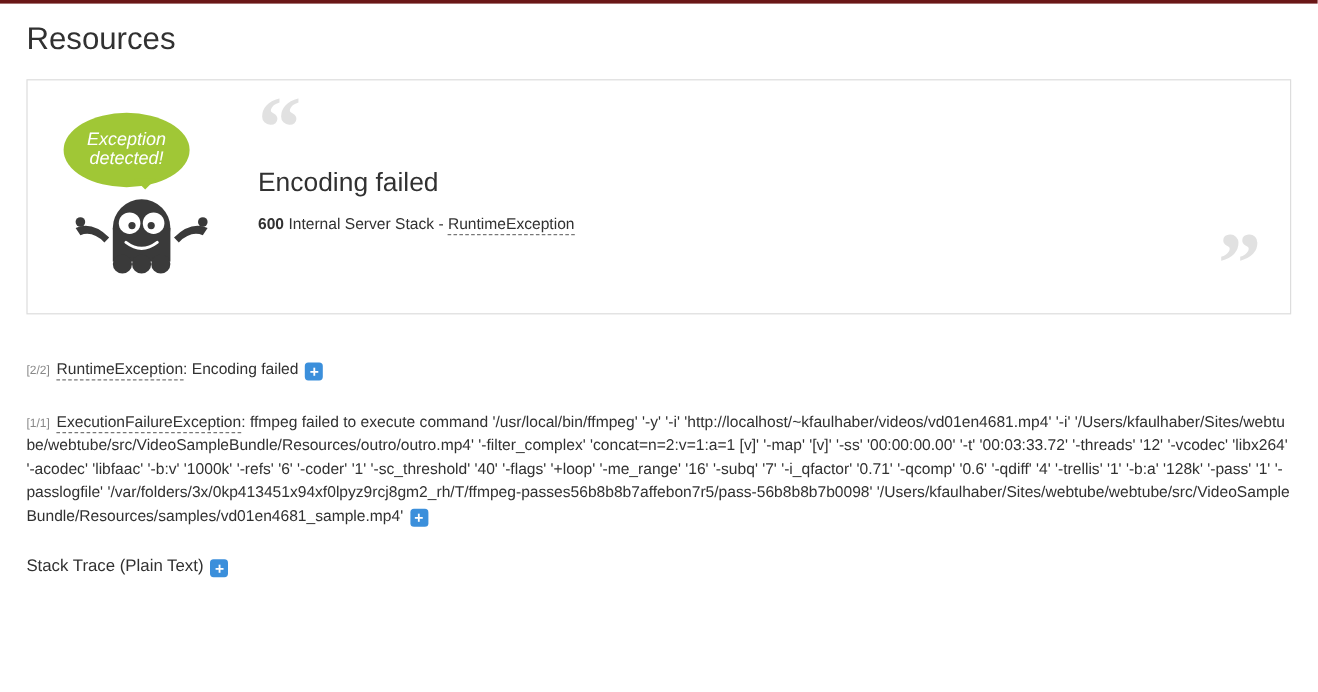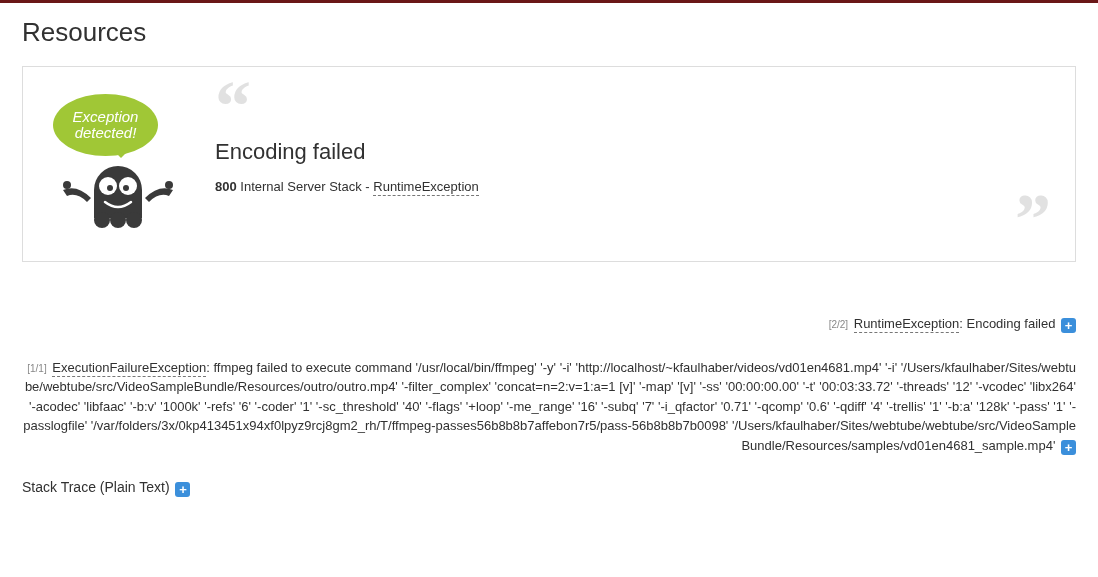--- a/index.html
+++ b/index.html
@@ -17,21 +17,21 @@
       font-size: 26px;
       font-weight: 400;
       color: #313131;
       margin: 4px 0 18px 0;
     }
     .exception-box {
       border: 1px solid #ddd;
       background: #fff;
       padding: 25px 30px 22px 30px;
       position: relative;
-      margin-bottom: 52px;
+      margin-bottom: 36px;
     }
     .exception-inner {
       display: flex;
       align-items: flex-start;
     }
     .illustration-col {
       width: 140px;
       flex: 0 0 140px;
       padding-top: 2px;
     }
@@ -83,21 +83,20 @@
       font-size: 10px;
       margin-right: 10px;
       vertical-align: 1px;
     }
     .chevron { color: #888; margin-left: 2px; }
     .trace-block {
       font-size: 13px;
       line-height: 1.5;
       margin-bottom: 24px;
       word-break: break-all;
-      text-align: right;
     }
     .counter {
       color: #888;
       font-size: 10px;
       margin-right: 2px;
     }
     .plus-btn {
       display: inline-block;
       width: 15px;
       height: 15px;
@@ -177,21 +176,21 @@
           <path d="M52 46 q13 10 26 0" stroke="#fff" stroke-width="2.5" fill="none" stroke-linecap="round"></path>
         </svg>
       </div>
 
       <div class="text-col">
         <div class="quotes-open">“</div>
 
         <h2 class="exc-headline">Encoding failed</h2>
 
         <p class="status-line">
-          <strong>800</strong><span> Internal Server Stack - </span><span class="dashed-link">RuntimeException</span>
+          <strong>600</strong><span> Internal Server Stack - </span><span class="dashed-link">RuntimeException</span>
         </p>
 
 
 
         <div class="quotes-close">”</div>
       </div>
     </div>
   </div>
 
   <div class="trace-block">

